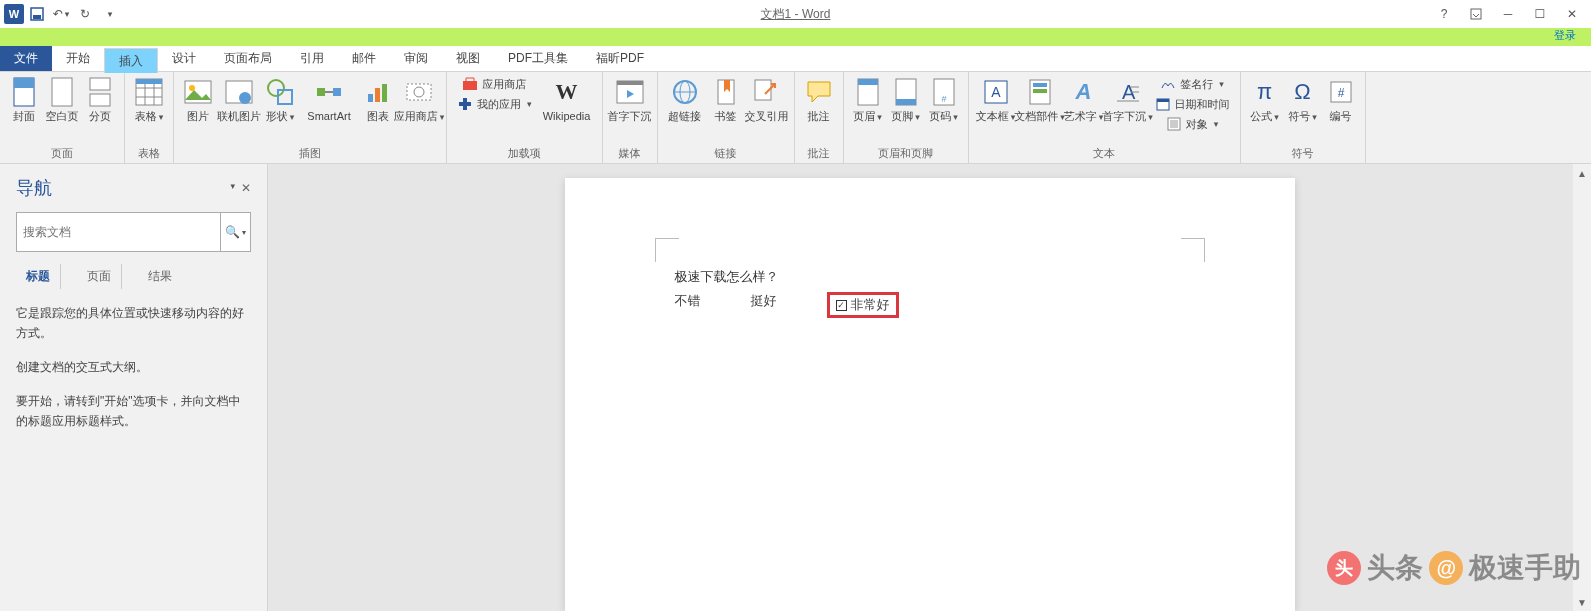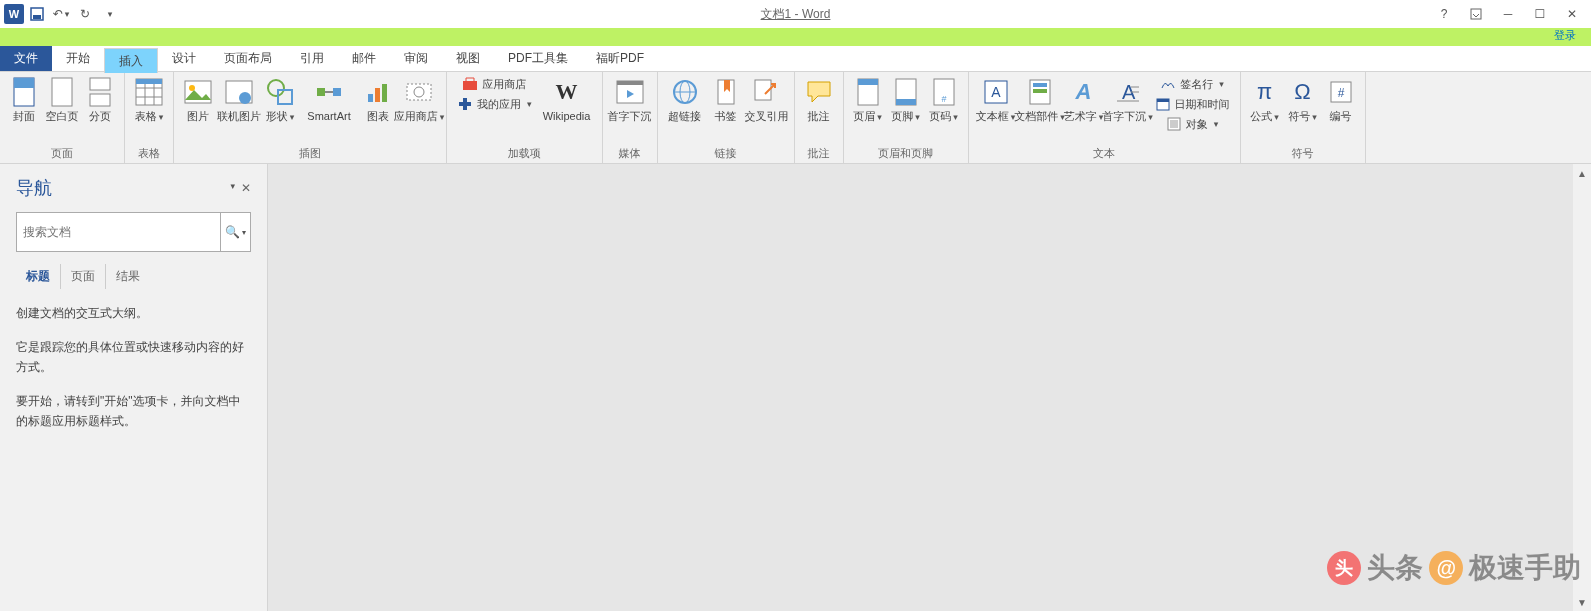--- a/index.html
+++ b/index.html
@@ -38,21 +38,21 @@
 
 
 .main { display:flex; height:447px; }
 .navpane { width:268px; border-right:1px solid #d4d4d4; background:#f1f1f1; padding:12px 16px; position:relative; }
 .navhdr { display:flex; align-items:center; justify-content:space-between; margin-bottom:12px; }
 .navtitle { font-size:18px; color:#2b579a; }
 .navclose { display:flex; gap:6px; color:#666; }
 .navsearch { display:flex; border:1px solid #ababab; background:#fff; height:40px; margin-bottom:12px; }
 .navsearch input { flex:1; border:none; outline:none; padding:0 6px; font-size:12px; }
 .navsearch .sbtn { width:30px; border-left:1px solid #ababab; display:flex; align-items:center; justify-content:center; color:#2b579a; cursor:pointer; }
-.navtabs { display:flex; gap:0; margin-bottom:14px; }
+.navtabs { display:flex; gap:16px; margin-bottom:14px; }
 .navtab { padding:4px 10px; font-size:12px; color:#666; cursor:pointer; border-right:1px solid #ccc; }
 .navtab:last-child { border-right:none; }
 .navtab.active { color:#2b579a; font-weight:bold; }
 .navtext { font-size:12px; color:#444; line-height:20px; margin-bottom:14px; }
 
 
 .docarea { flex:1; background:#e6e6e6; display:flex; justify-content:center; overflow:auto; position:relative; }
 .page { width:730px; background:#fff; margin-top:14px; box-shadow:0 2px 8px rgba(0,0,0,0.15); padding:90px 110px 300px; position:relative; }
 .corner { position:absolute; width:24px; height:24px; border:1px solid #bbb; }
 .corner.tl { top:60px; left:90px; border-right:none; border-bottom:none; }
@@ -477,26 +477,39 @@
     </div>
     <div class="navsearch">
       <input placeholder="搜索文档" style="">
       <div class="sbtn">🔍<span class="dd" style="font-size:8px">▾</span></div>
     </div>
     <div class="navtabs">
       <div class="navtab active">标题</div>
       <div class="navtab">页面</div>
       <div class="navtab">结果</div>
     </div>
+    <div class="navtext">它是跟踪您的具体位置或快速移动内容的好方式。</div>
     <div class="navtext">创建文档的交互式大纲。</div>
-    <div class="navtext">它是跟踪您的具体位置或快速移动内容的好方式。</div>
     <div class="navtext">要开始，请转到"开始"选项卡，并向文档中的标题应用标题样式。</div>
   </div>
 
   <div class="docarea">
+    <div class="page">
+      <div class="corner tl"></div>
+      <div class="corner tr"></div>
+      <p>极速下载怎么样？</p>
+      <div class="opts">
+        <span>不错</span>
+        <span>挺好</span>
+        <span class="hlbox">
+          <span class="chk">✓</span>
+          <span>非常好</span>
+        </span>
+      </div>
+    </div>
     <div class="vscroll">
       <div class="arr">▲</div>
       <div class="track"></div>
       <div class="arr">▼</div>
     </div>
   </div>
 </div>
 
 <div class="watermark">
   <div class="wmlogo">头</div>

